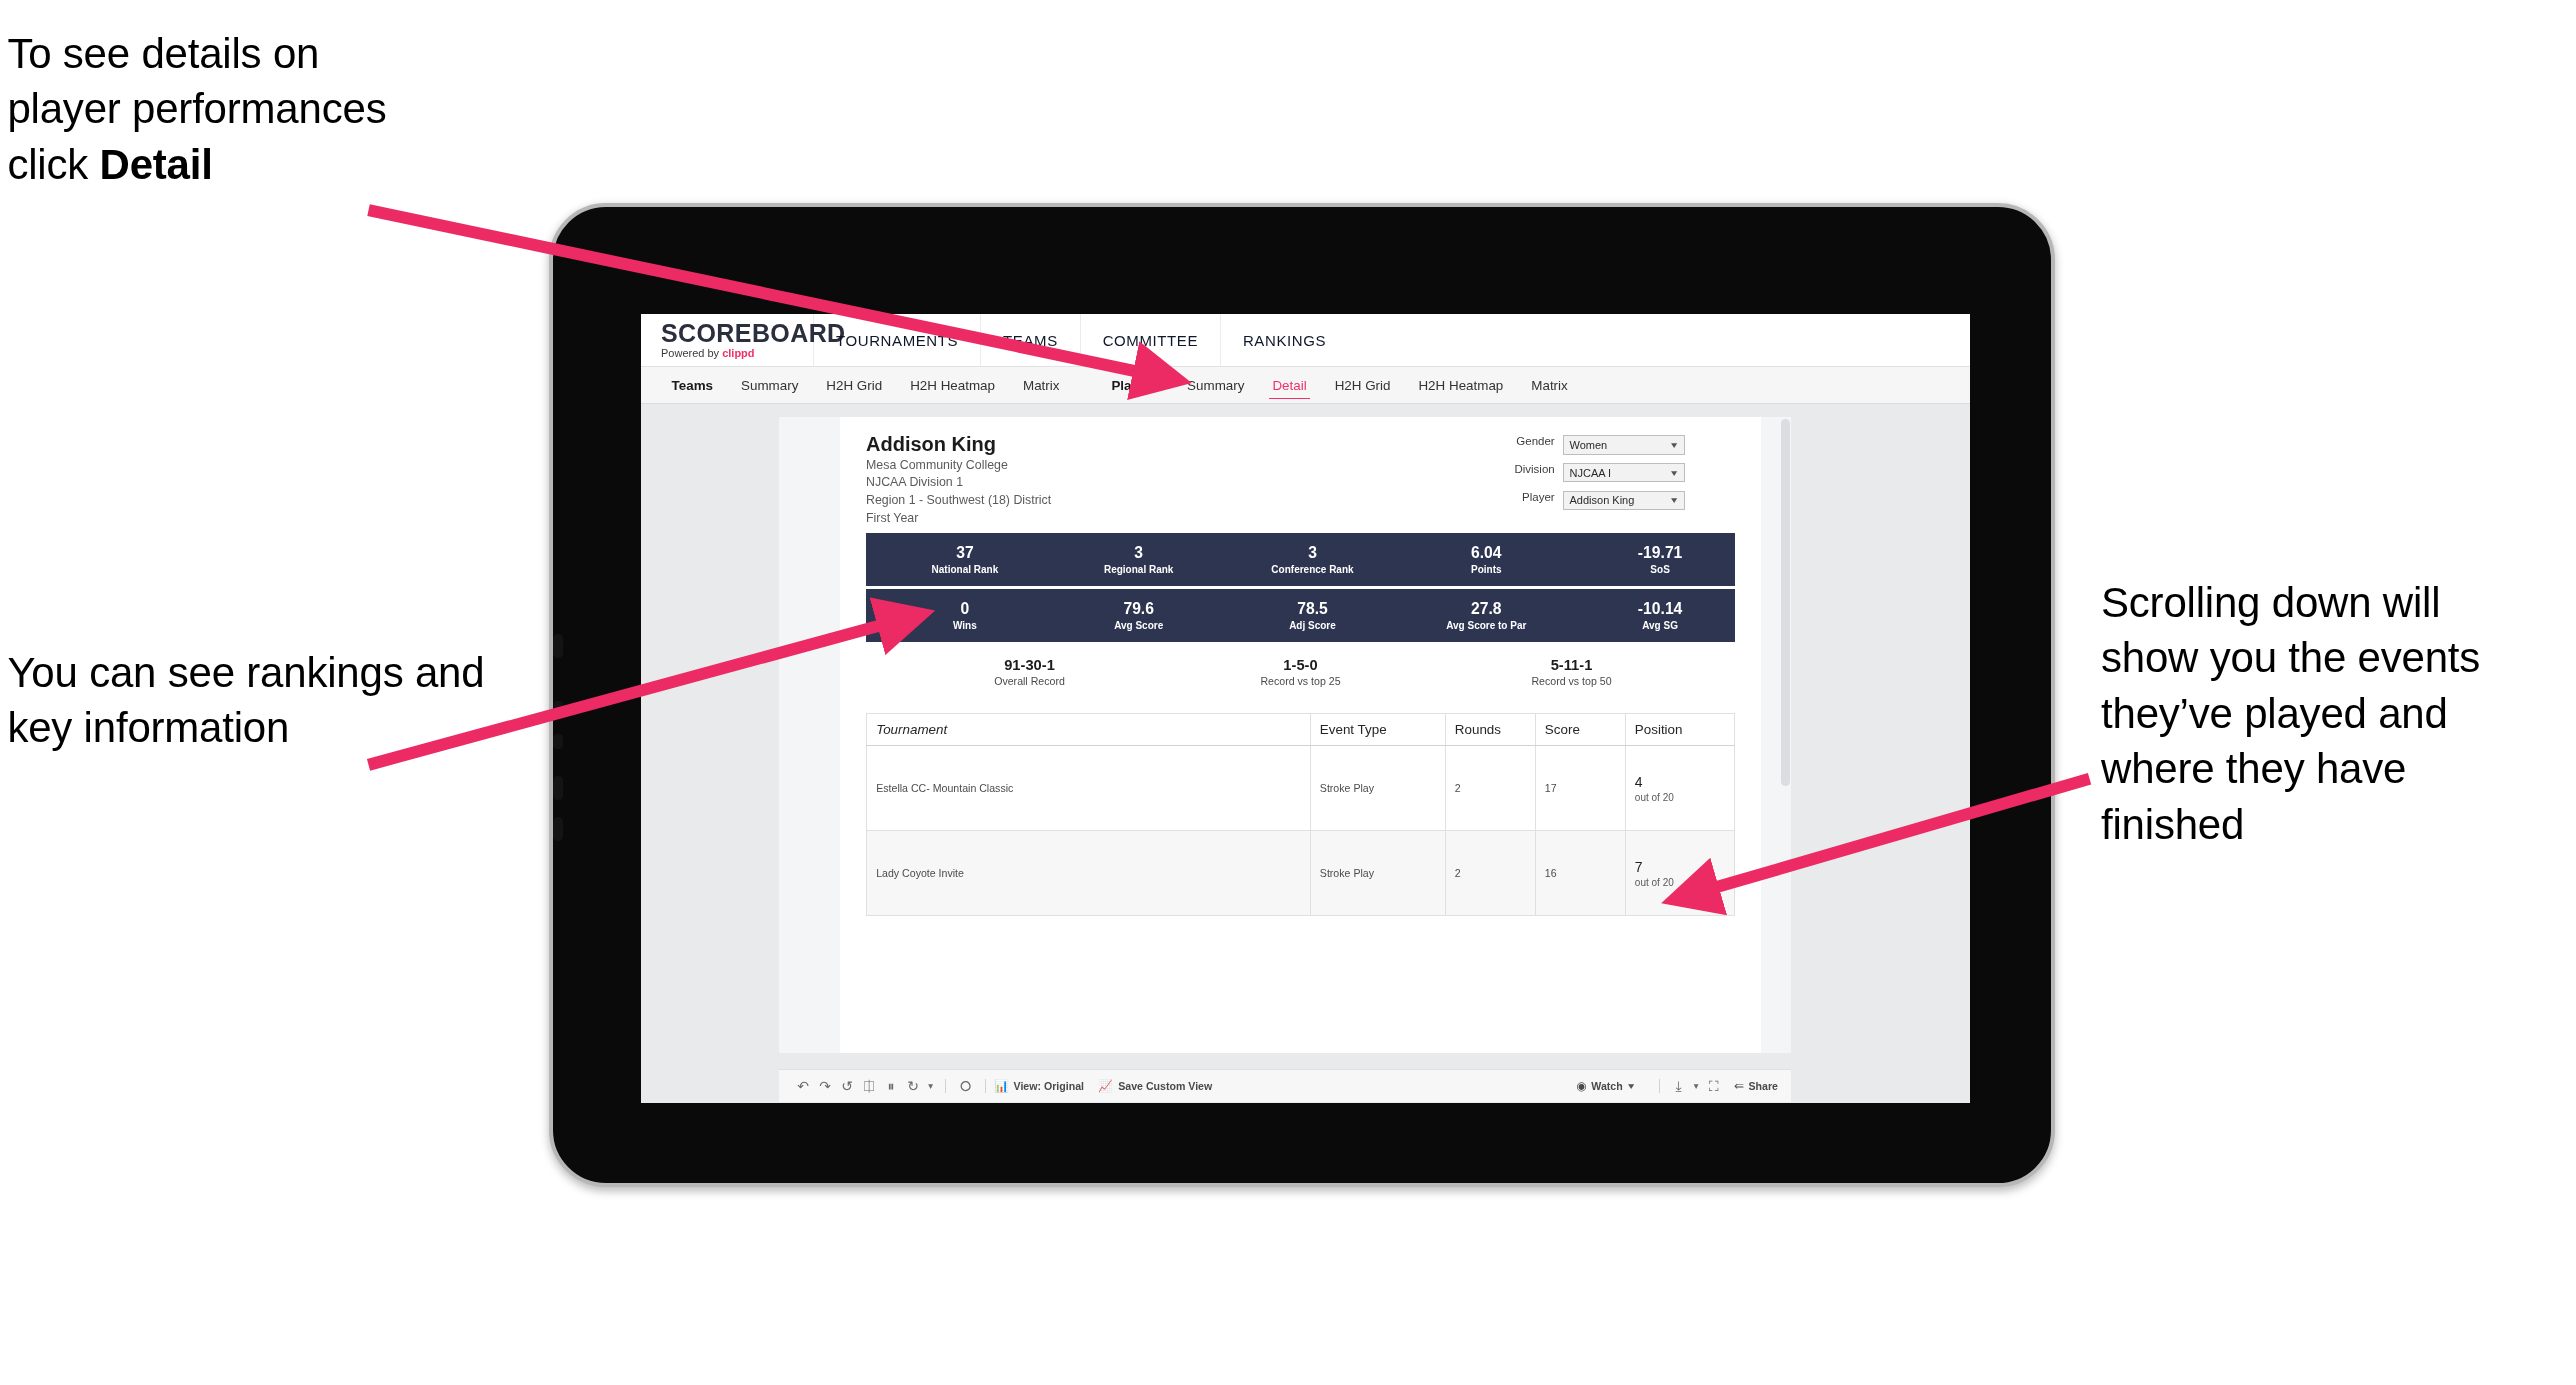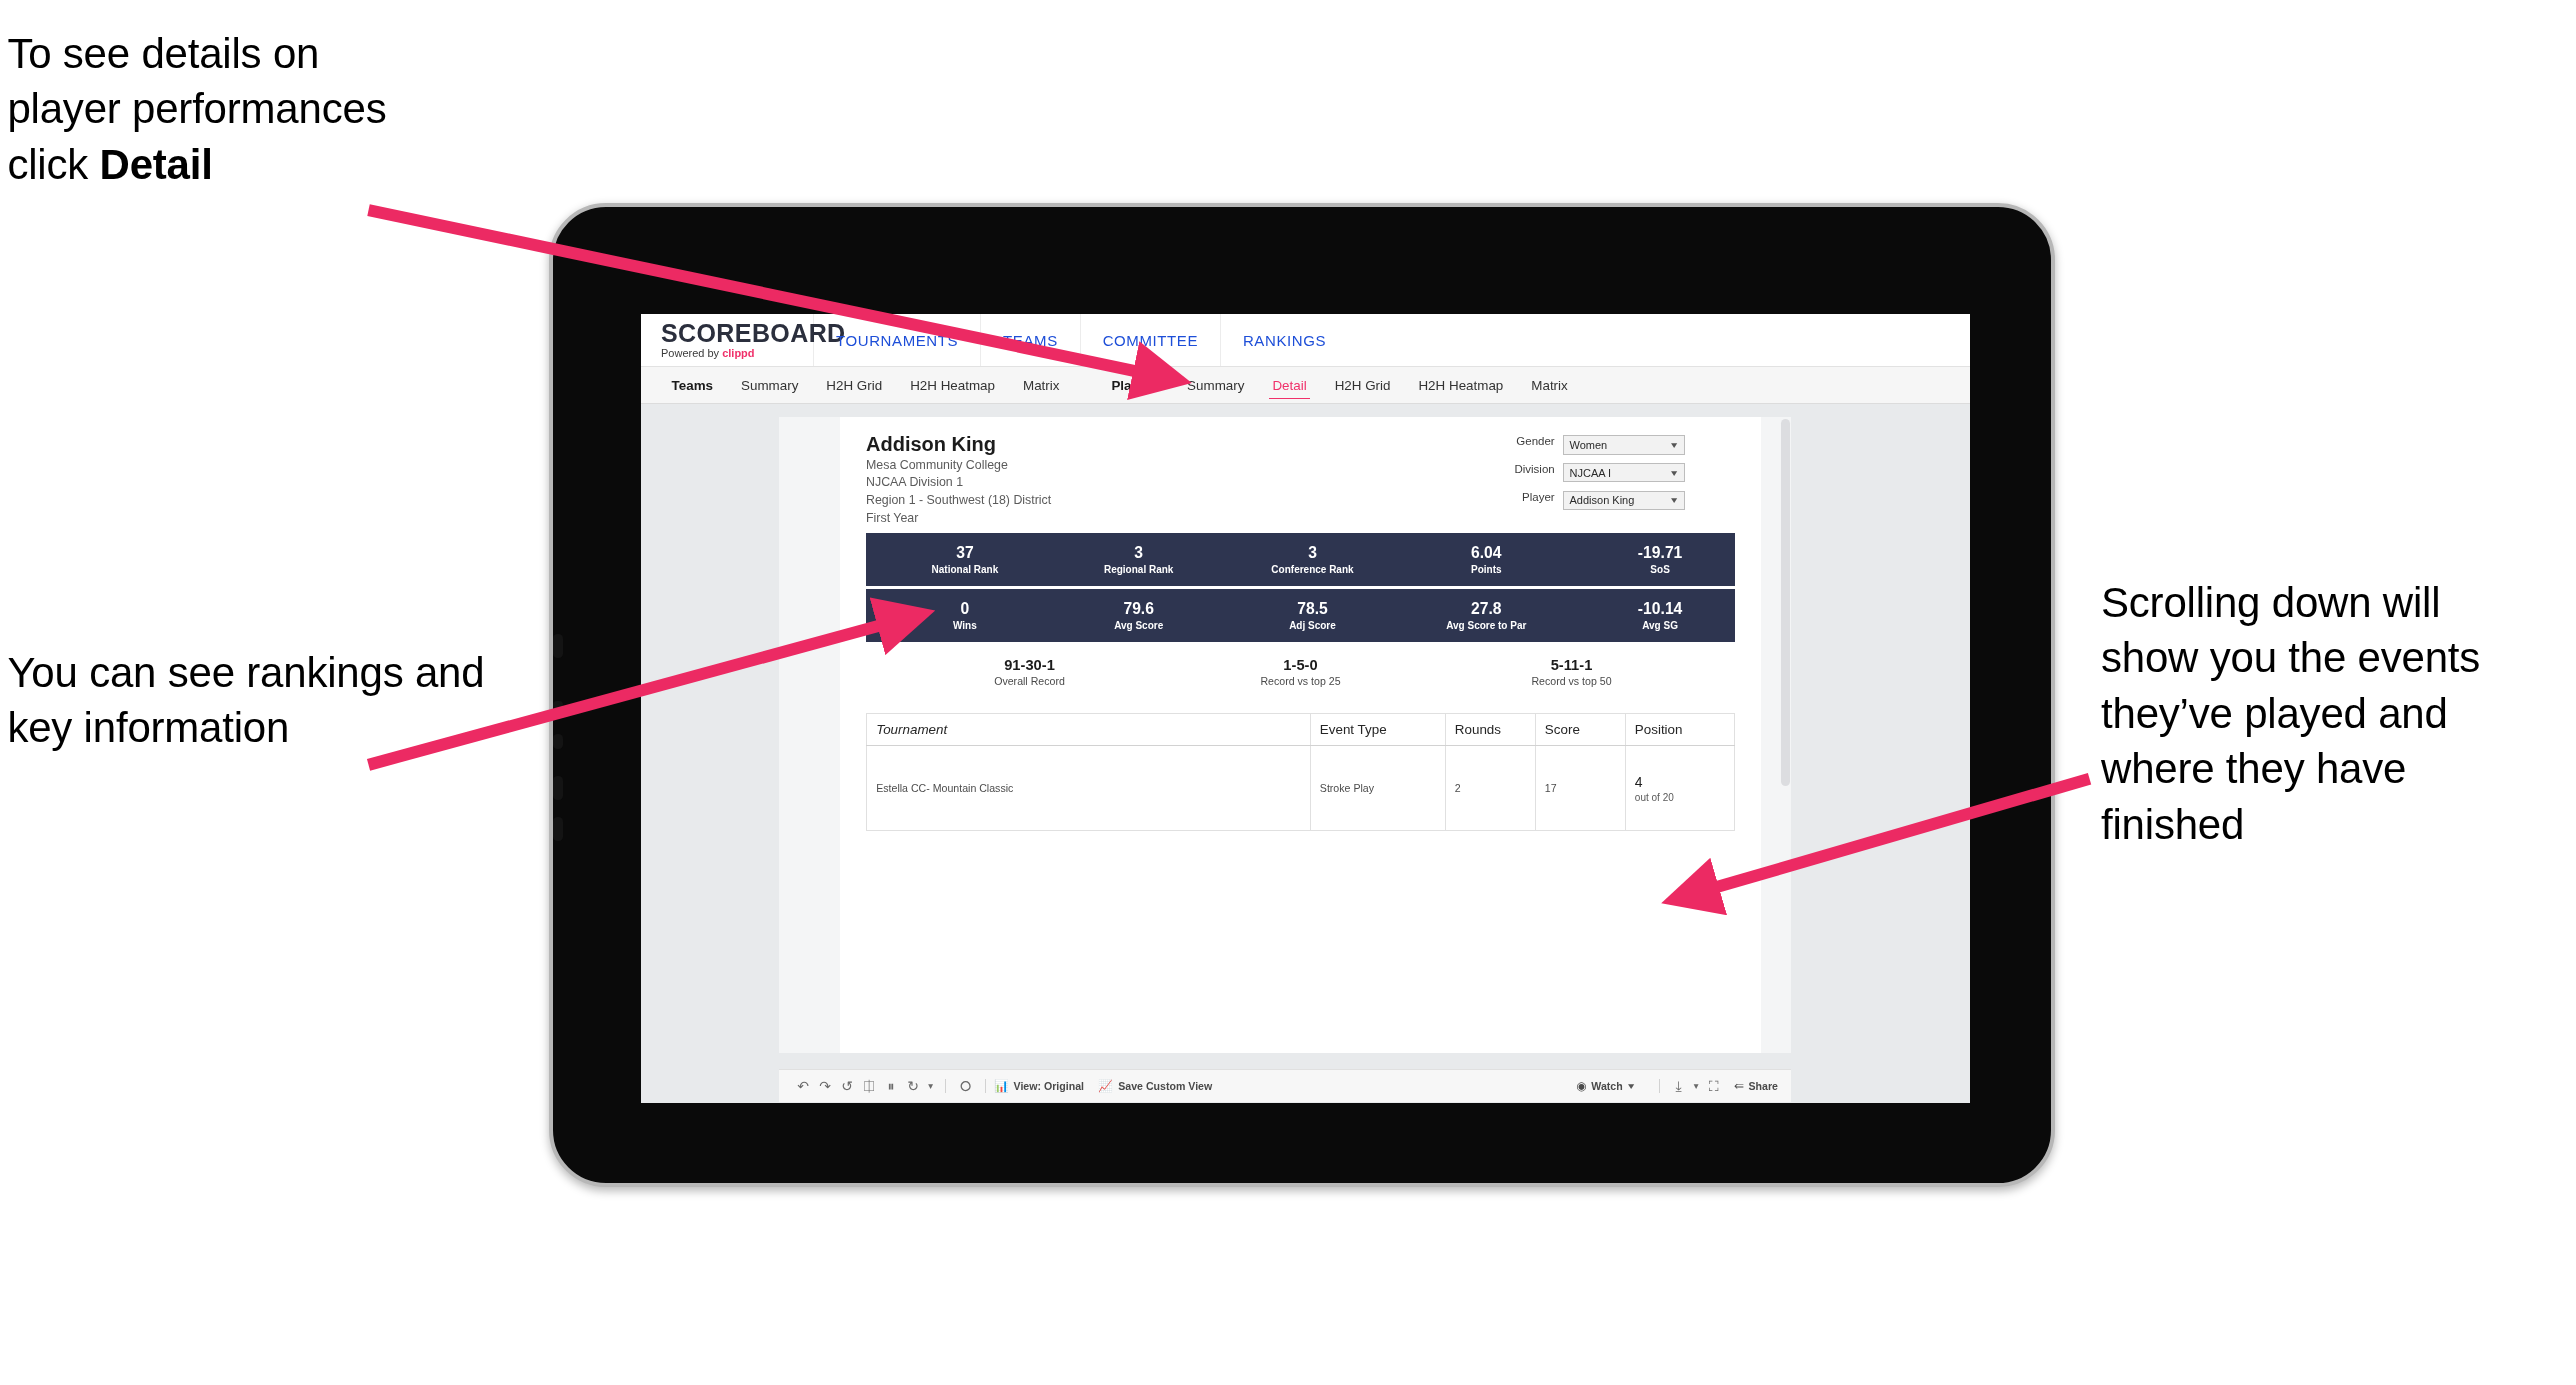--- a/index.html
+++ b/index.html
@@ -75,21 +75,21 @@
     color: #2b2f3d; line-height: 1;
   }
   #logo-sub {
     font-size: 11px; color: #3a3a3a; margin-top: 2.8px; line-height: 1;
   }
   #logo-sub .brand { color: #f0306a; font-weight: 700; }
   #main-nav { display: flex; align-items: center; }
   .main-nav-item {
     padding: 0 22px; height: 100%;
     display: flex; align-items: center;
-    font-size: 15px; color: #1d4ed8; letter-spacing: 0.6px;
+    font-size: 15px; color: #0f172a; letter-spacing: 0.6px;
     cursor: pointer;
   }
   #main-nav .nav-sep { width: 0.9px; height: 100%; background: #ececec; }
 
   
   #subbar {
     height: 37px; background: #f6f6f6;
     display: flex; align-items: center;
     border-bottom: 0.9px solid #dcdcdc;
     padding-left: 16.6px;
@@ -397,20 +397,30 @@
                 <tr>
                   <td>Estella CC- Mountain Classic</td>
                   <td>Stroke Play</td>
                   <td>2</td>
                   <td>17</td>
                   <td class="pos">
                     <div class="pos-num">4</div>
                     <div class="pos-sub">out of 20</div>
                   </td>
                 </tr>
+                <tr class="alt">
+                  <td>Lady Coyote Invite</td>
+                  <td>Stroke Play</td>
+                  <td>2</td>
+                  <td>16</td>
+                  <td class="pos">
+                    <div class="pos-num">7</div>
+                    <div class="pos-sub">out of 20</div>
+                  </td>
+                </tr>
               </tbody>
             </table>
           </div>
 
           <div id="scrollbar-track">
             <div id="scrollbar-thumb"></div>
           </div>
         </div>
 
         <div id="toolbar">

